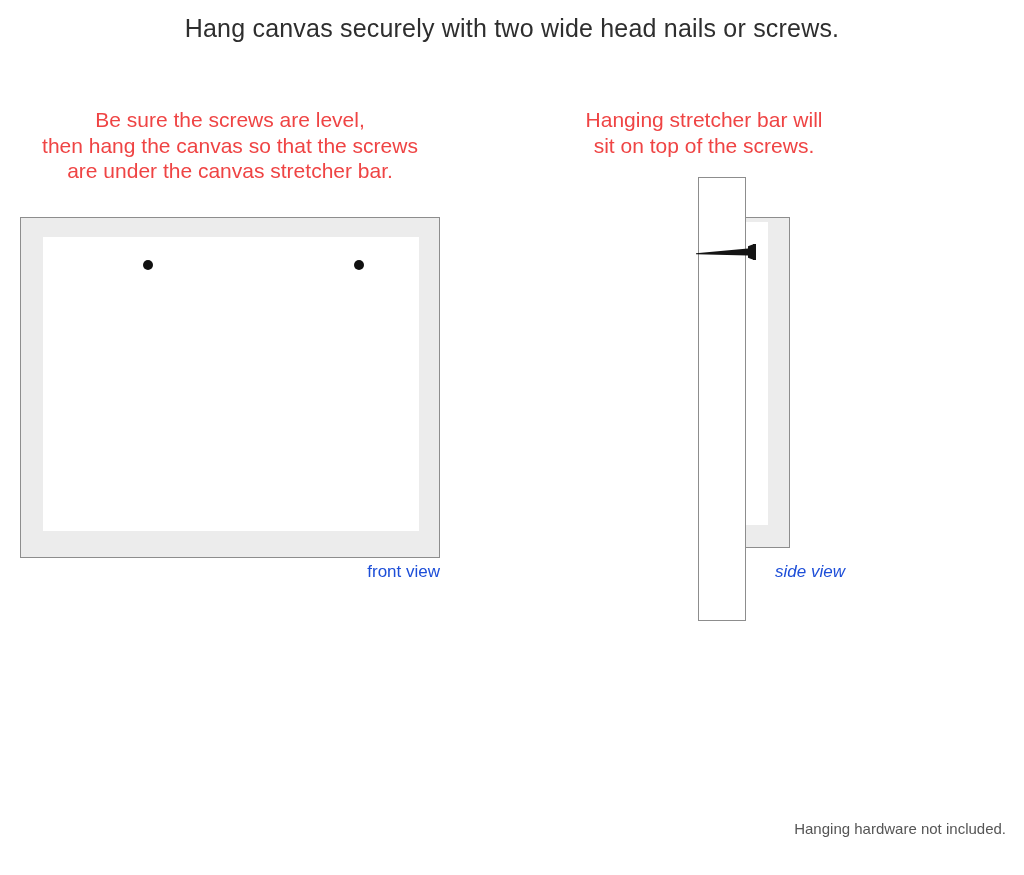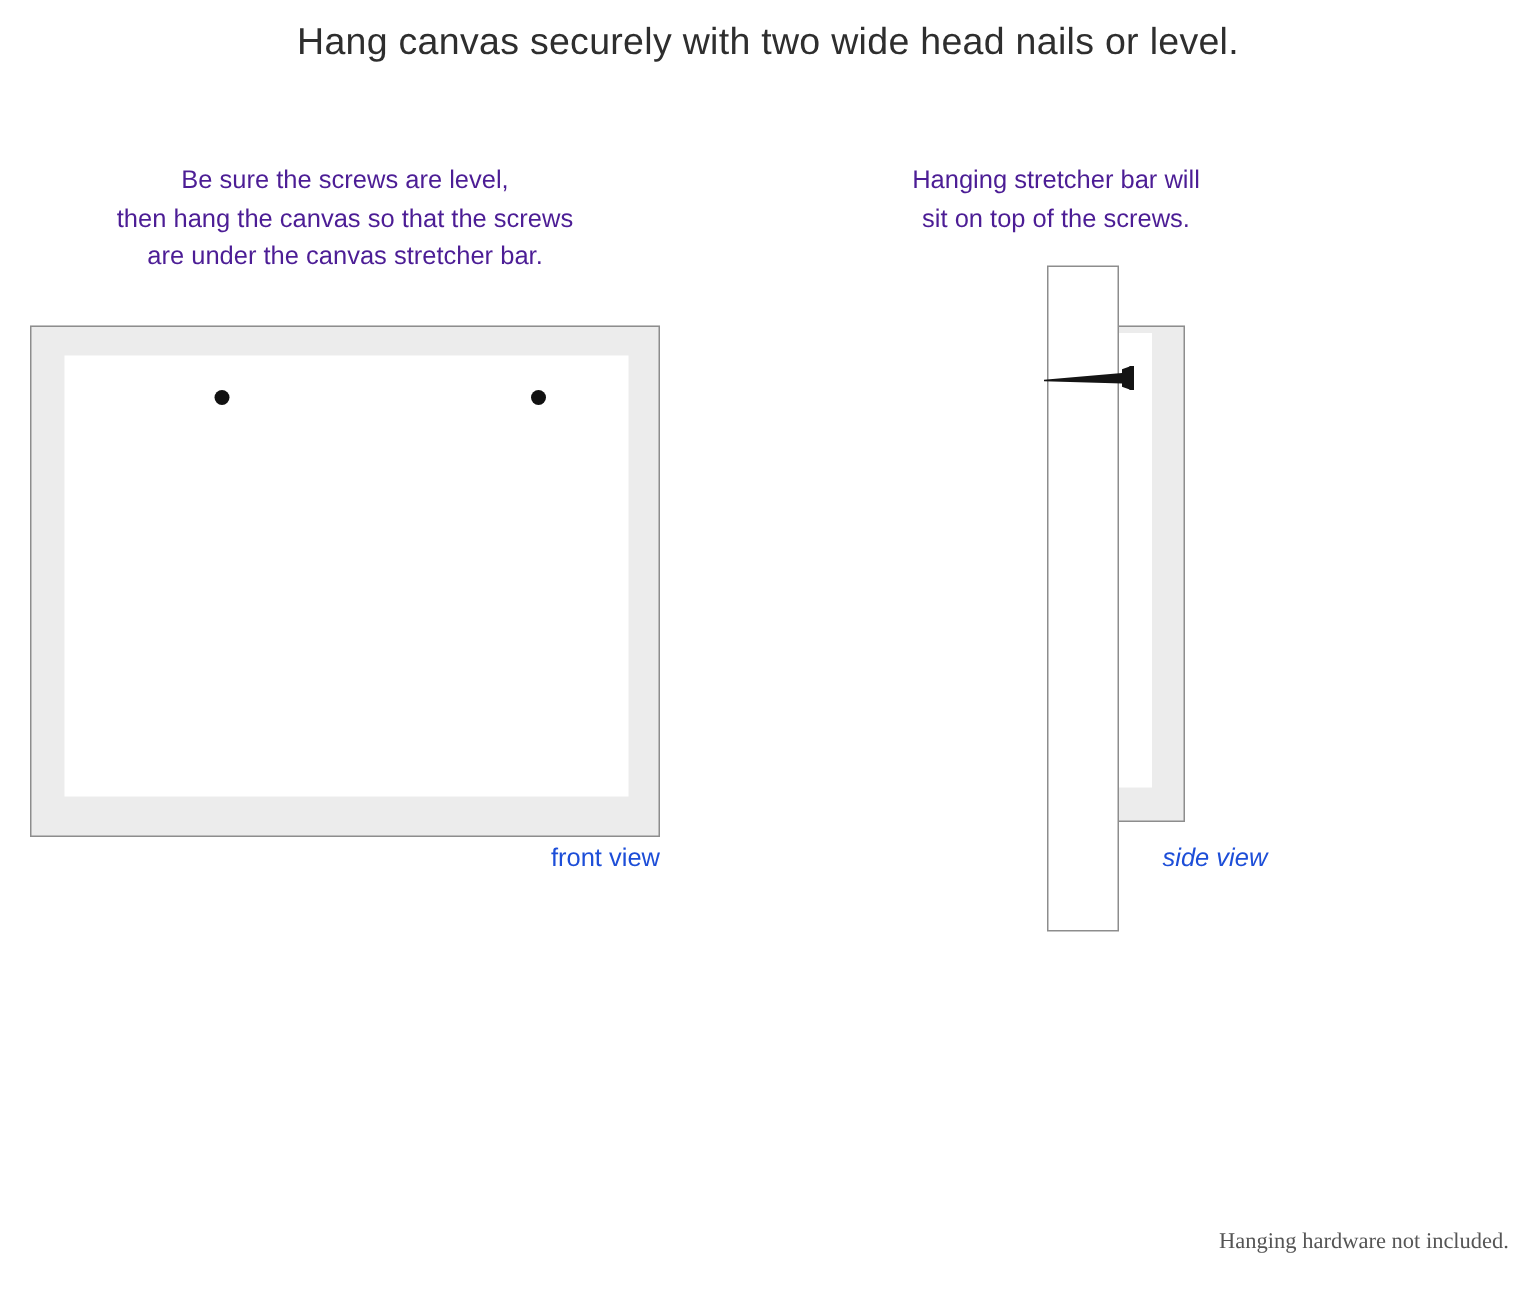--- a/index.html
+++ b/index.html
@@ -26,24 +26,24 @@
     font-size: 25px;
     font-weight: 400;
     letter-spacing: 0.2px;
     color: #2e2e2e;
     white-space: pre;
   }
 
   
   .caption {
     position: absolute;
-    font-size: 17px;
+    font-size: 21px;
     line-height: 25.5px;
     text-align: center;
-    color: #4c1d95;
+    color: #ef4444;
   }
   .caption-left {
     left: 20px;
     top: 107px;
     width: 420px;
   }
   .caption-right {
     left: 580px;
     top: 107px;
     width: 248px;
@@ -157,26 +157,26 @@
   .disclaimer {
     position: absolute;
     right: 18px;
     top: 818px;
     width: 420px;
     text-align: right;
     font-size: 15px;
     line-height: 21.5px;
     color: #555555;
   }
-  .disclaimer .line { display: block; white-space: pre; font-family: Liberation Serif, serif; }
+  .disclaimer .line { display: block; white-space: pre; }
 </style>
 </head>
 <body>
 
-<div class="title">Hang canvas securely with two wide head nails or level.</div>
+<div class="title">Hang canvas securely with two wide head nails or screws.</div>
 
 <div class="caption caption-left">
   <span class="line">Be sure the screws are level,</span>
   <span class="line">then hang the canvas so that the screws</span>
   <span class="line">are under the canvas stretcher bar.</span>
 </div>
 
 <div class="caption caption-right">
   <span class="line">Hanging stretcher bar will</span>
   <span class="line">sit on top of the screws.</span>

